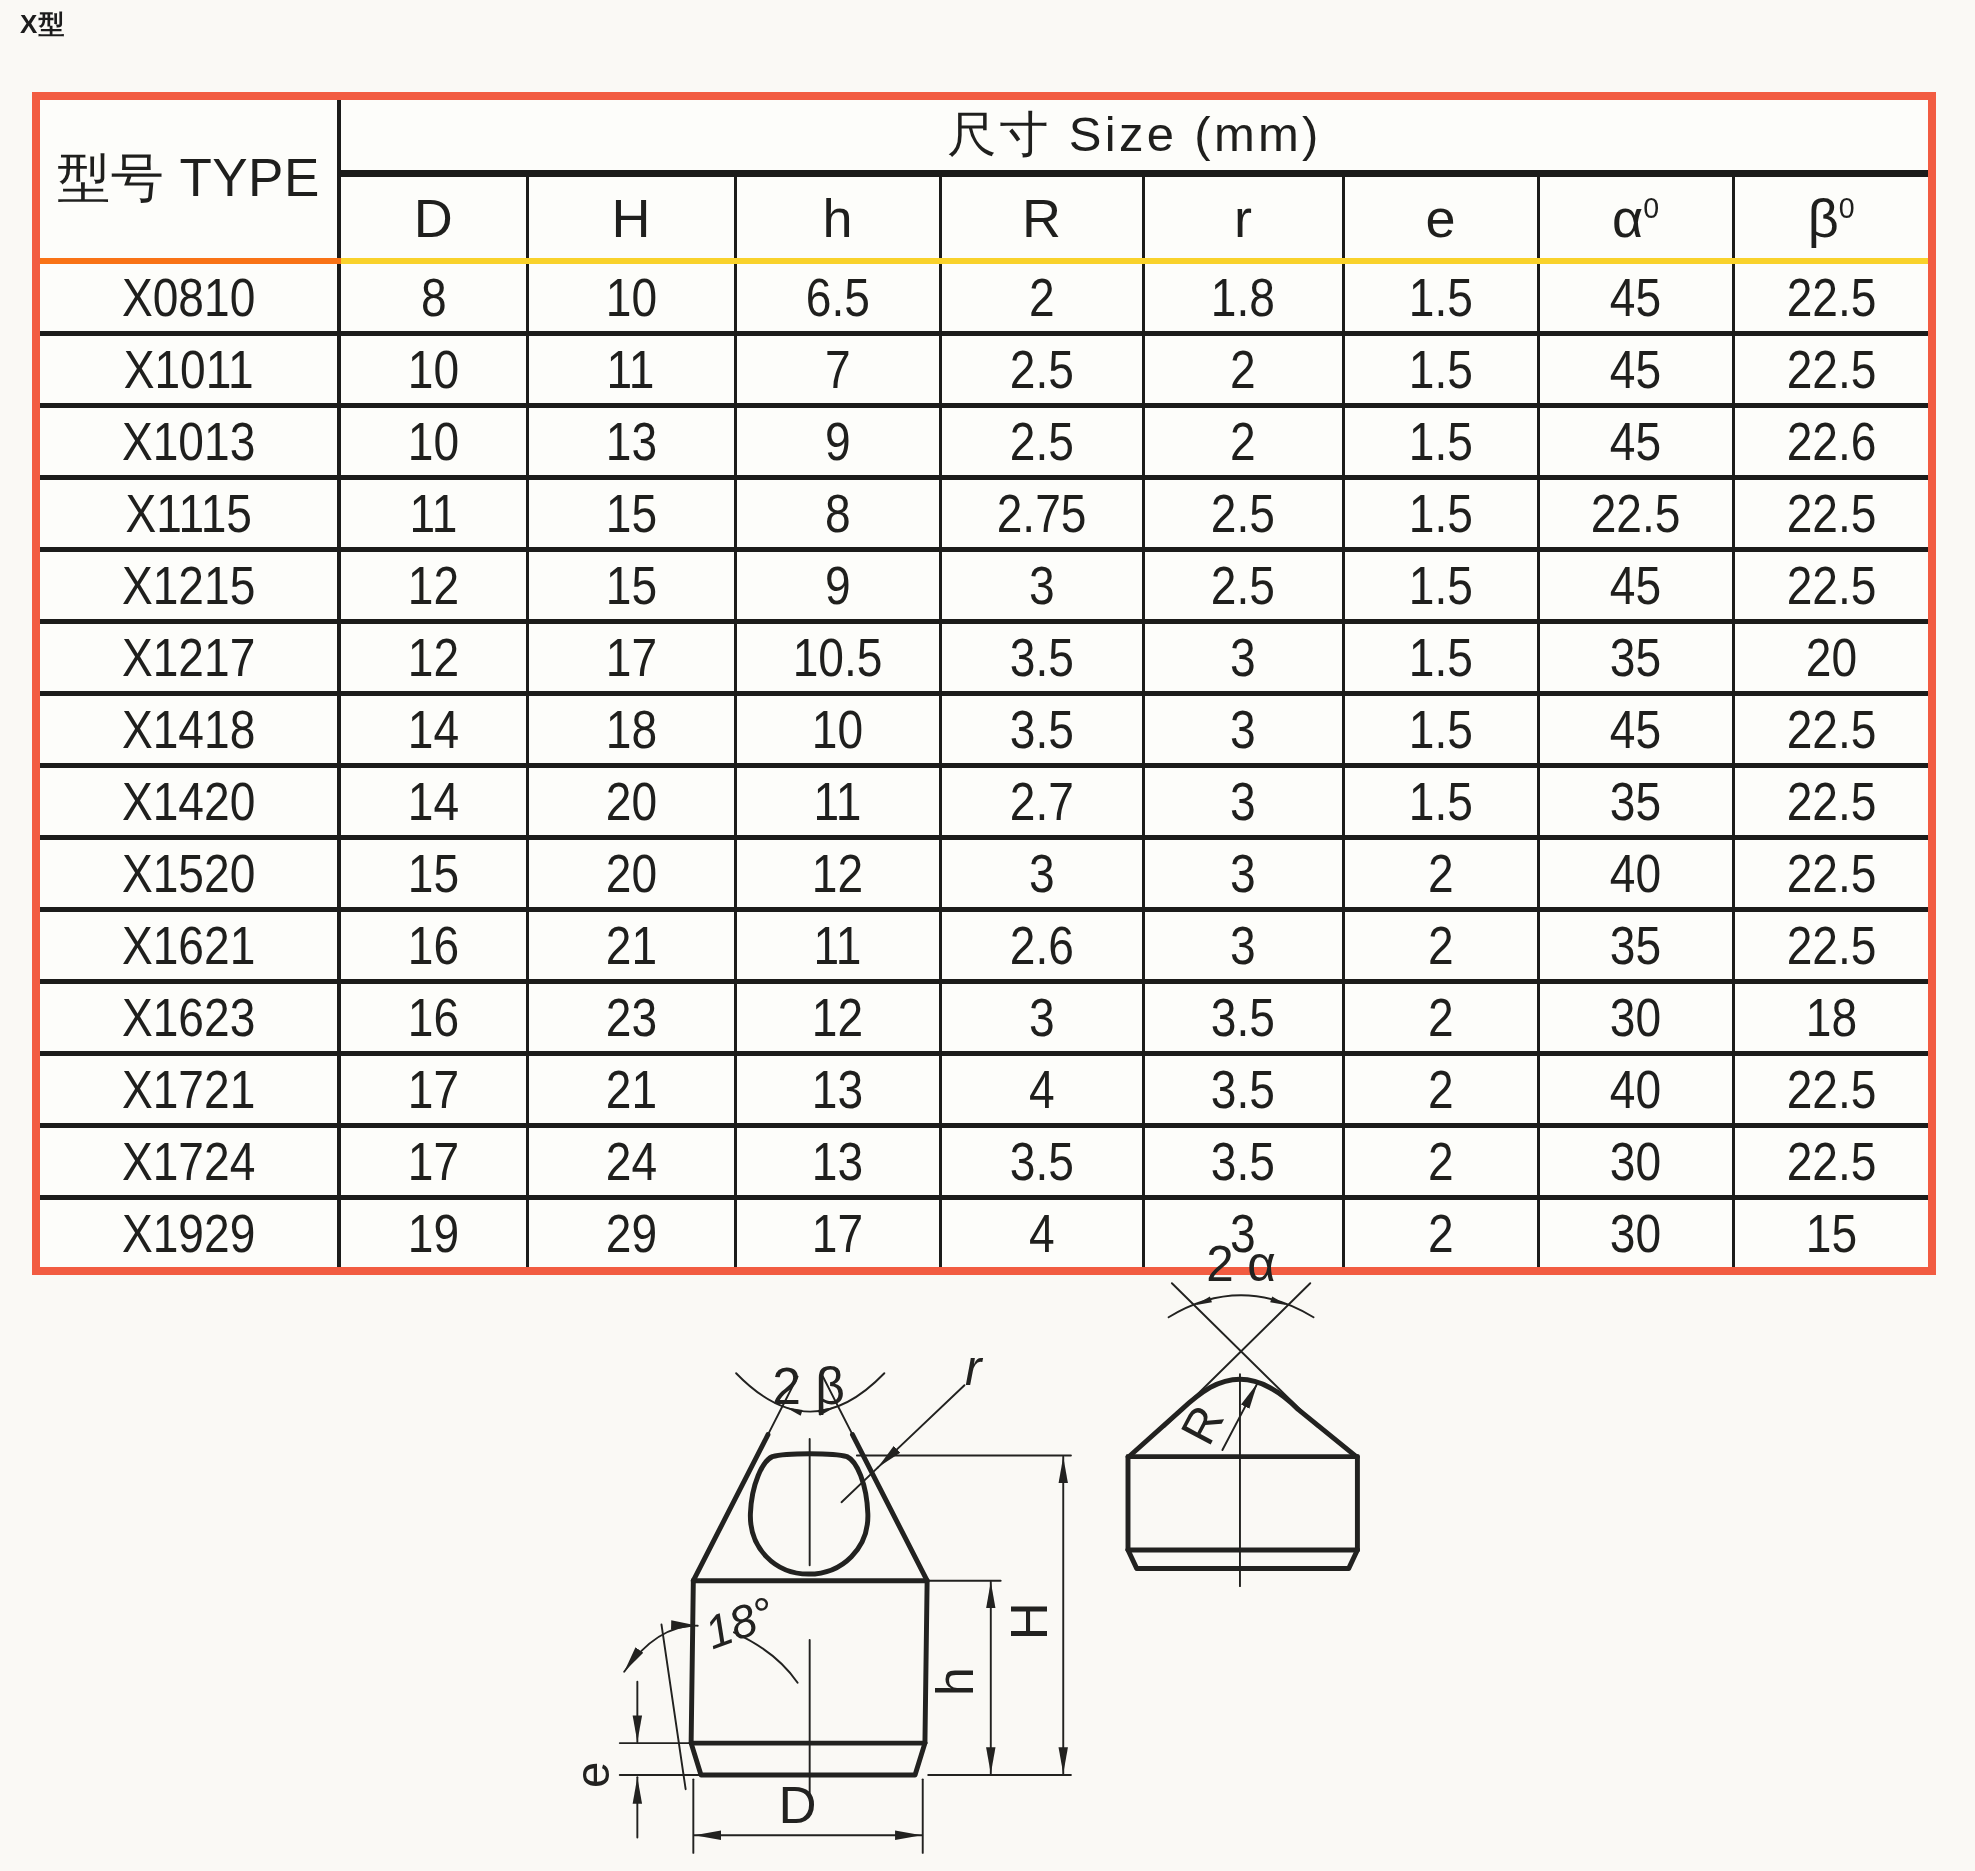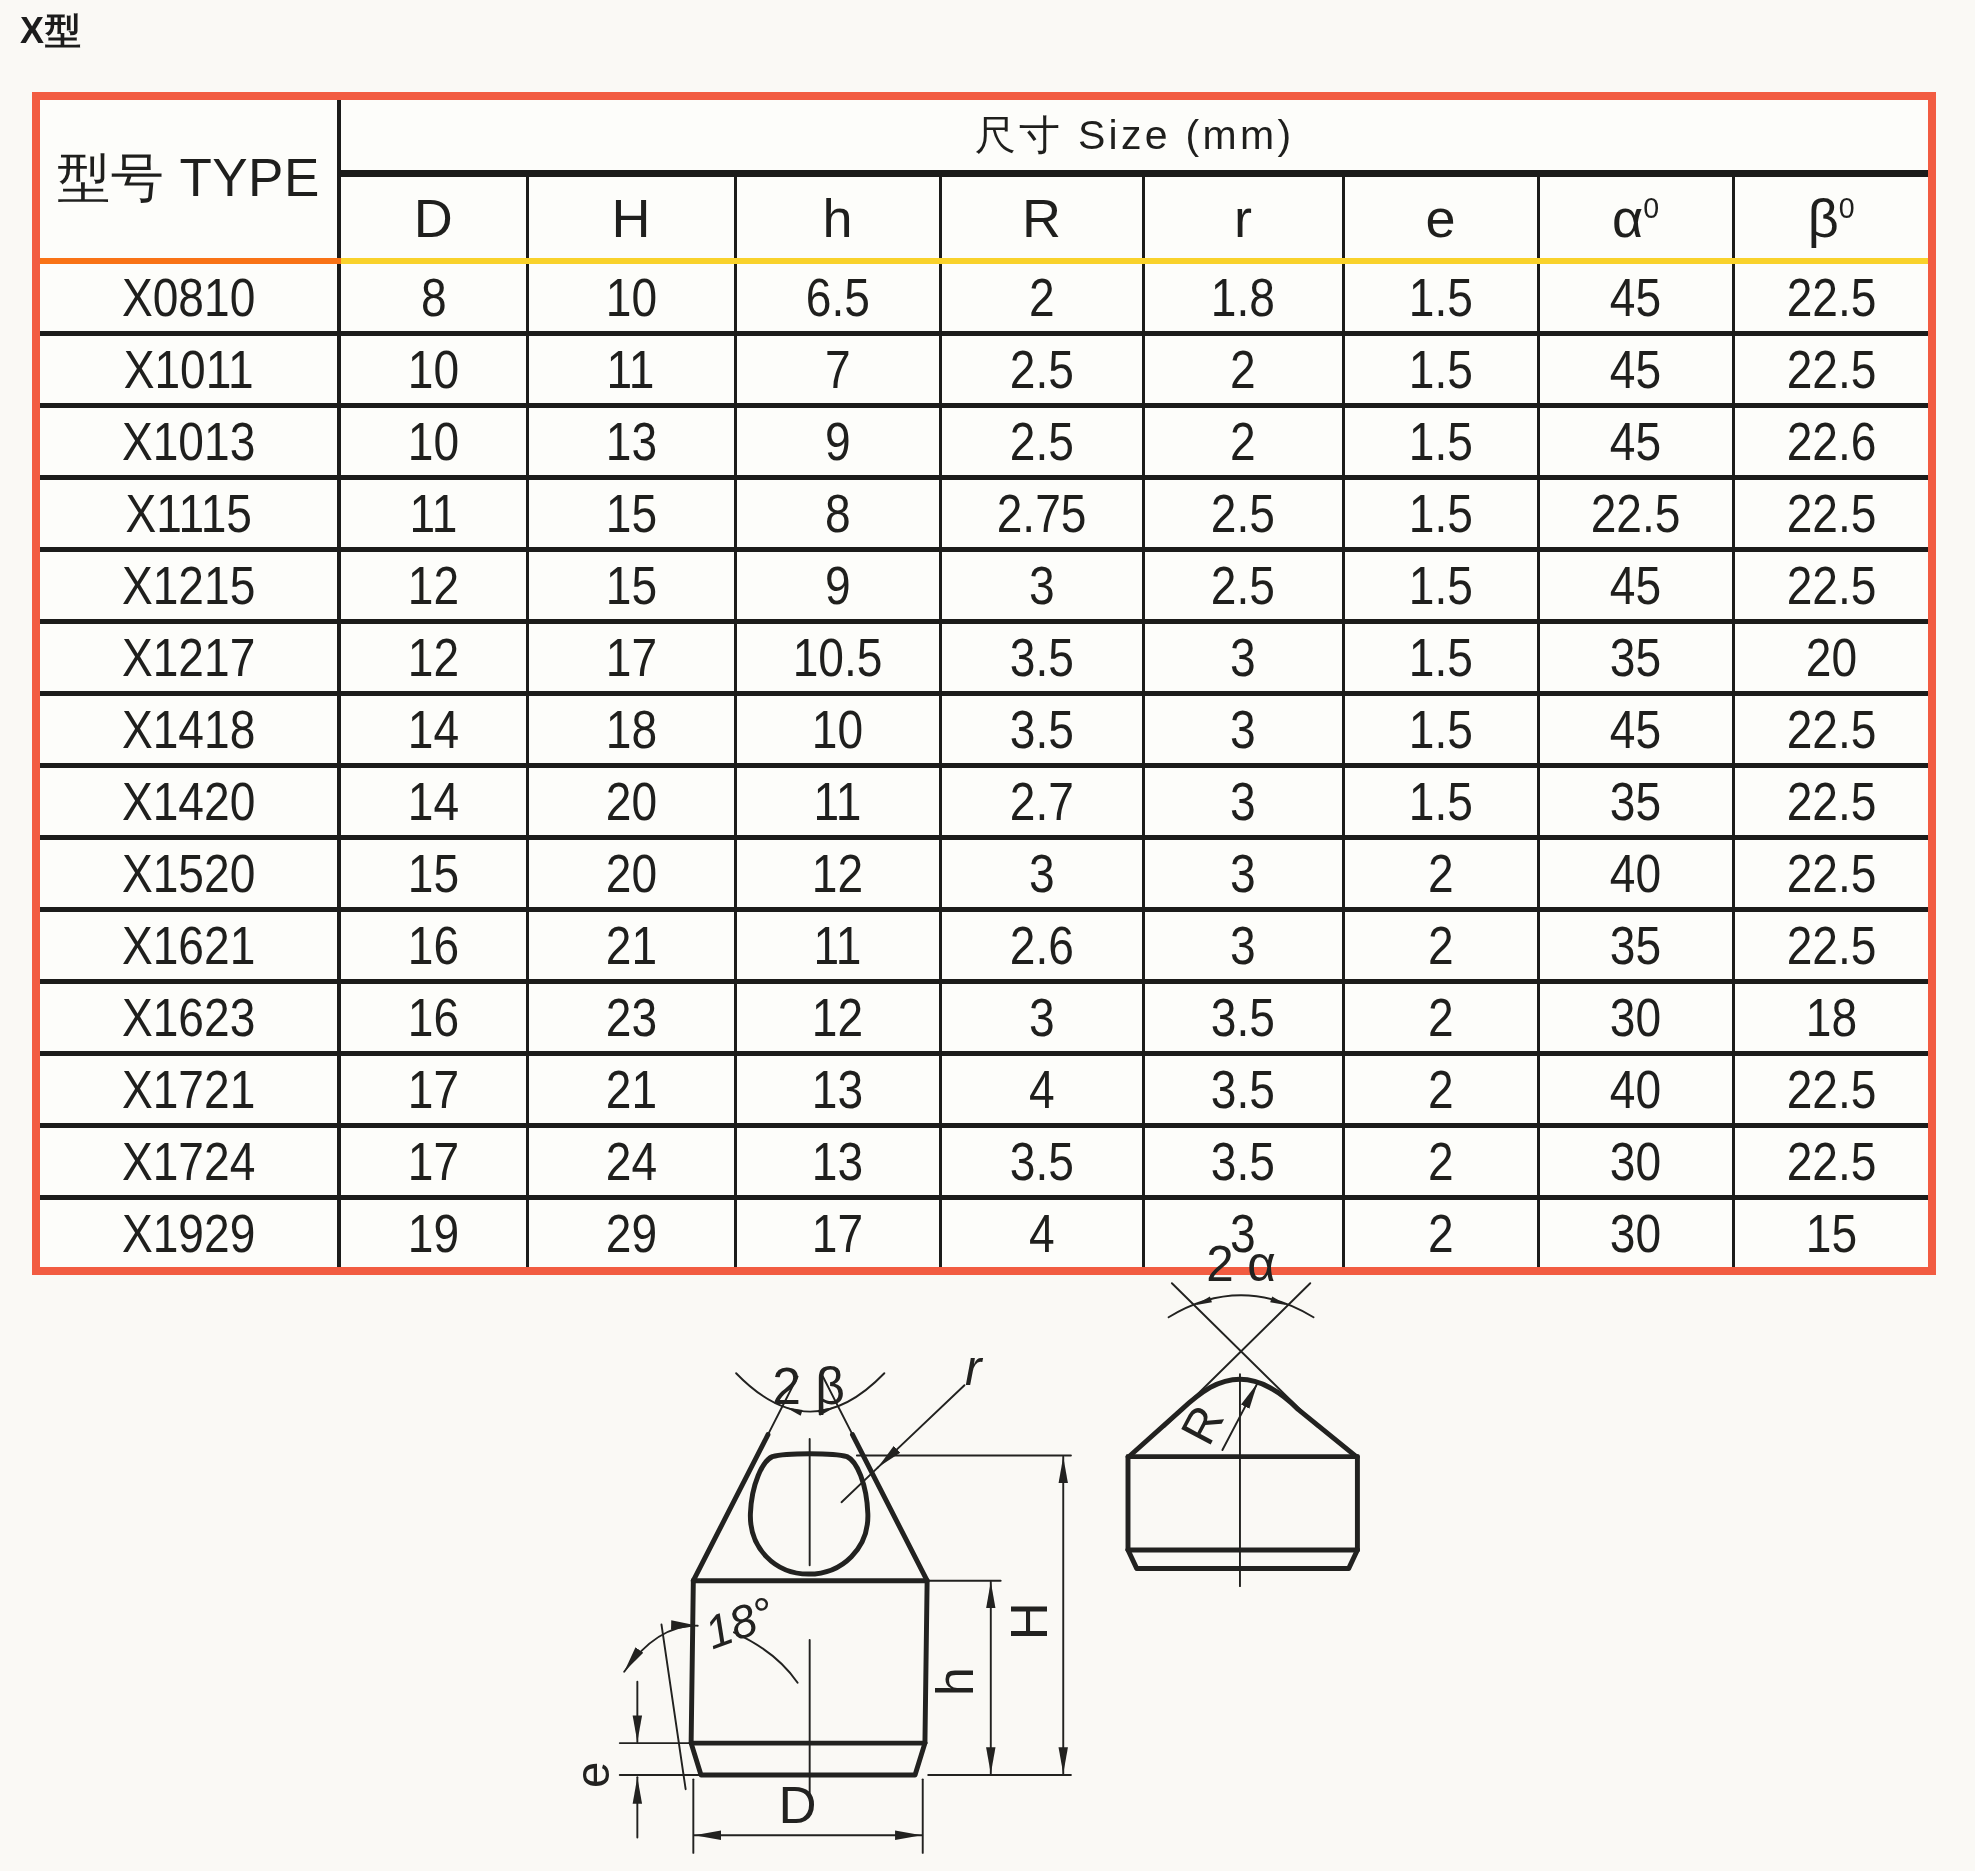--- a/index.html
+++ b/index.html
@@ -6,39 +6,39 @@
   .page{
     position:relative;
     width:1975px;height:1871px;
     background:#faf9f5;
     font-family:"Liberation Sans","DejaVu Sans",sans-serif;
     color:#1f1f1d;
     overflow:hidden;
   }
   .title{
     position:absolute;left:20px;top:6.6px;
-    font-size:36px;font-weight:600;letter-spacing:1.1px;color:#1c1c1c;
+    font-size:26px;font-weight:600;letter-spacing:1.1px;color:#1c1c1c;
   }
   table.size-table{
     position:absolute;left:32px;top:92px;
     width:1896px;height:1098px;
     border-collapse:collapse;
     background:#fdfdfa;
     border:8.8px solid #f25c41;
     table-layout:fixed;
   }
   th,td{padding:0;margin:0;text-align:center;vertical-align:middle;font-weight:normal;}
   th.type-head{
     border-right:4.4px solid #1c1c1a;
     border-bottom:6px solid #f97316;
     font-size:53px;letter-spacing:0.5px;
   }
   th.size-head{
     border-bottom:7.7px solid #1c1c1a;
-    font-size:41px;height:70px;letter-spacing:3.3px;
+    font-size:49px;height:70px;letter-spacing:3.3px;
   }
   tr.subhead th{
     border-left:3.8px solid #1c1c1a;
     border-bottom:6px solid #f9d22b;
     height:81px;font-size:54px;
   }
   tr.subhead th:first-child{border-left:none;}
   sup.deg{font-size:28.6px;vertical-align:super;line-height:0;}
   tbody td{
     border-left:3.8px solid #1c1c1a;

